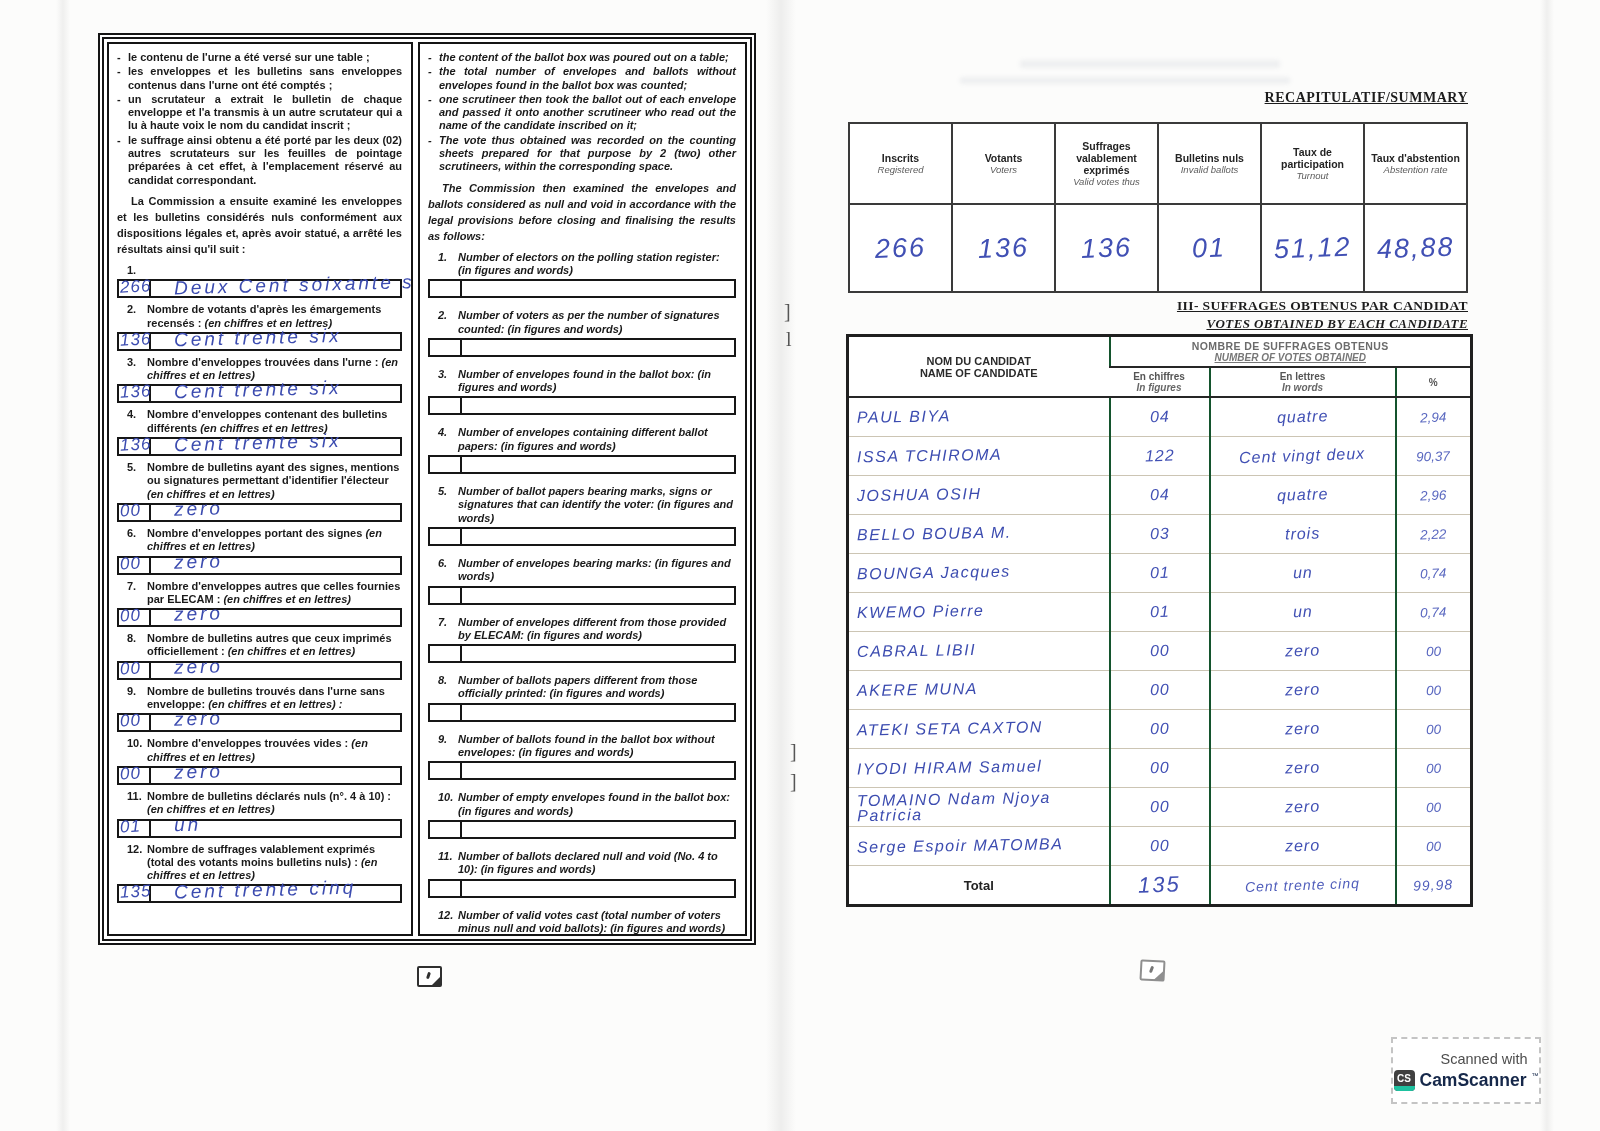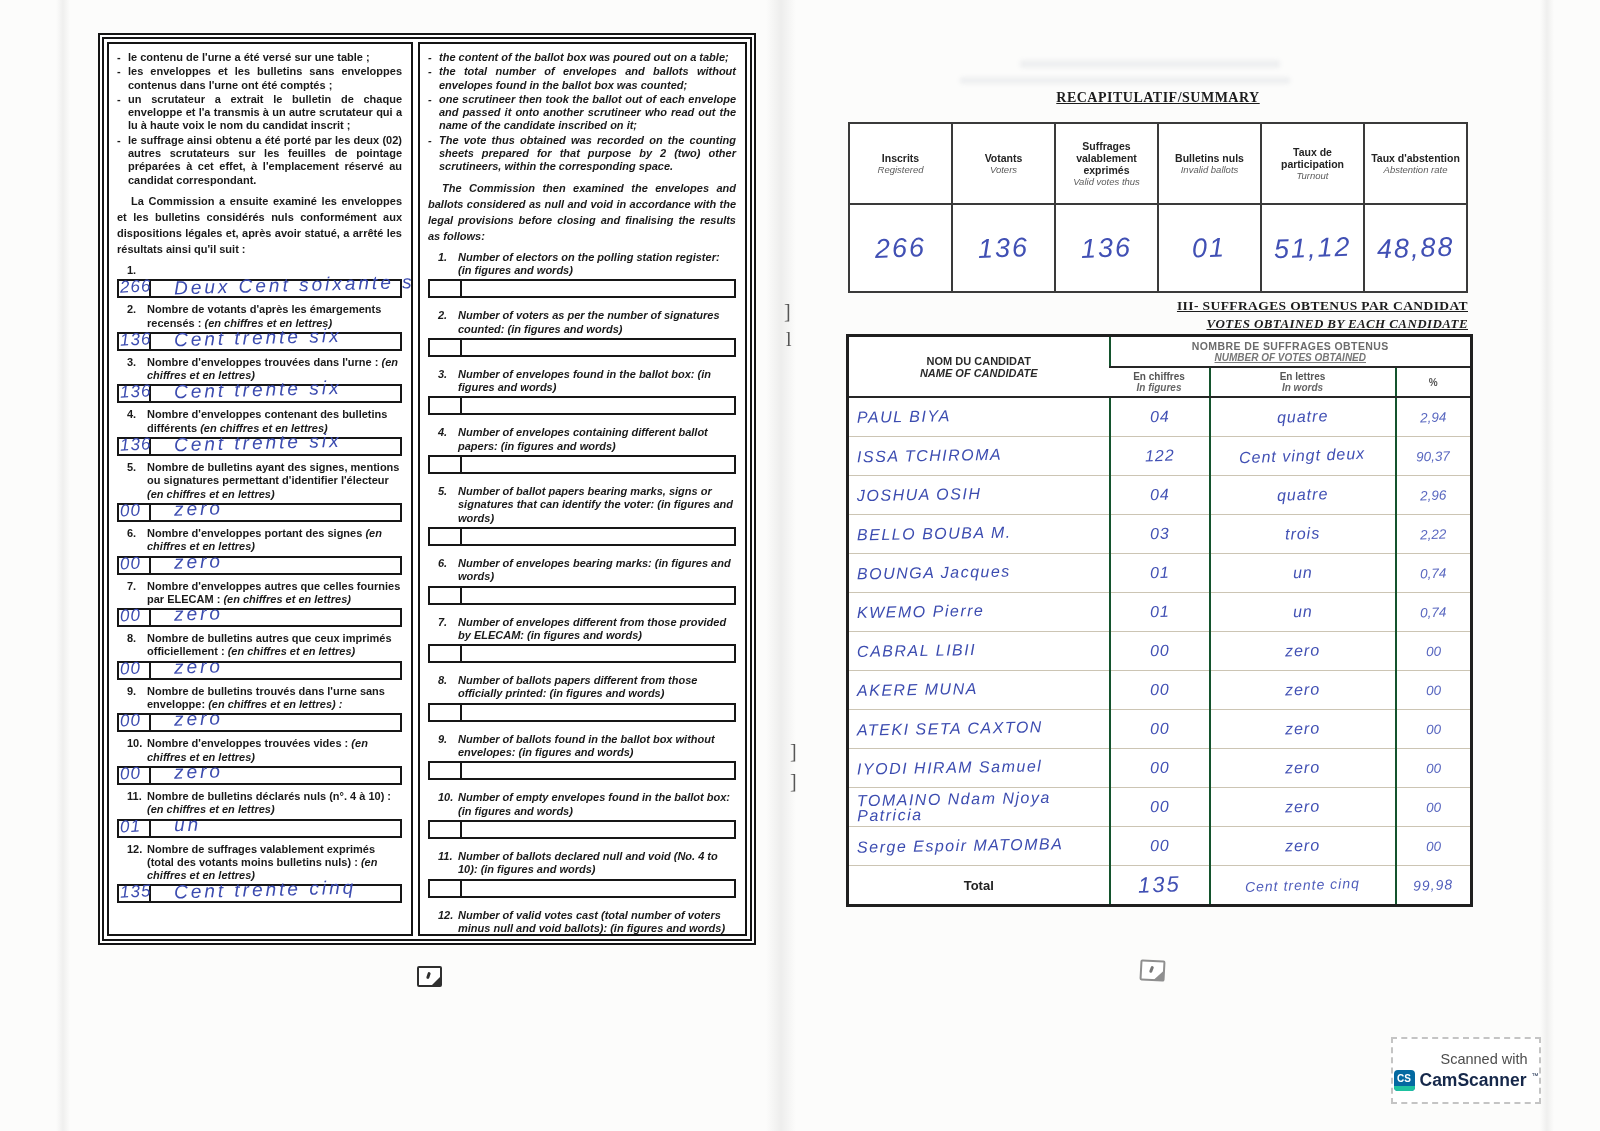--- a/index.html
+++ b/index.html
@@ -31,41 +31,41 @@
   .ilabel .num{width:30px;flex:none;padding-left:10px;box-sizing:border-box;}
   .ilabel .itext{flex:1;}
   .ilabel .hint{font-style:italic;margin-top:26px;}
   .vrow{position:relative;display:flex;border:2px solid #161616;height:15px;margin-top:2px;background:#fff;}
   .vcell{width:30px;border-right:2px solid #161616;flex:none;}
   .hw{position:absolute;font-style:italic;color:#3c4cb0;white-space:nowrap;pointer-events:none;}
   .hw-fig{left:1px;top:-4px;font-size:17px;transform:rotate(-3deg);letter-spacing:1px;}
   .hw-words{left:55px;top:-7px;font-size:19px;transform:rotate(-1.5deg);letter-spacing:3px;}
 
   
-  .r-title1{position:absolute;left:848px;top:90px;width:620px;text-align:center;
+  .r-title1{position:absolute;left:848px;top:90px;width:620px;text-align:right;
     font-family:"Liberation Serif",serif;font-weight:bold;font-size:14px;letter-spacing:.5px;
     text-decoration:underline;color:#1c1c1c;}
   table{border-collapse:collapse;table-layout:fixed;background:#fff;}
   .sum-table{position:absolute;left:848px;top:122px;width:620px;}
   .sum-table td{border:2px solid #3a3a3a;text-align:center;vertical-align:middle;padding:16px 3px;}
   .sum-fr{display:block;font-size:10.5px;font-weight:bold;color:#242424;line-height:12px;}
   .sum-en{display:block;font-size:9.5px;font-style:italic;color:#5c5c5c;line-height:11px;}
   .sum-valrow td{height:54px;}
   .sum-val{display:inline-block;font-size:27px;color:#4150b4;font-style:italic;
     transform:rotate(-2deg);letter-spacing:2px;}
   .r-title2{position:absolute;left:848px;top:270px;width:620px;text-align:right;
     font-family:"Liberation Serif",serif;color:#1c1c1c;margin-top:28px;}
   .r-title2 .l1{font-weight:bold;font-size:13.5px;text-decoration:underline;letter-spacing:.4px;}
   .r-title2 .l2{font-weight:bold;font-style:italic;font-size:13px;text-decoration:underline;letter-spacing:.4px;margin-top:2px;}
   .cand-table{position:absolute;left:846px;top:334px;width:624px;border:3px solid #1f1f1f;}
   .cand-table td{border-left:2px solid #14532d;vertical-align:middle;}
   .cand-table td:first-child{border-left:none;}
   .hdr td{border-bottom:2px solid #262626;text-align:center;padding:3px 2px;}
   .name-h .l1{display:block;font-size:11px;font-weight:bold;color:#2a2a2a;}
-  .name-h .l2{display:block;font-size:11px;font-weight:bold;font-style:italic;color:#2a2a2a;}
+  .name-h .l2{display:block;font-size:11px;font-weight:bold;color:#2a2a2a;}
   .votes-h .l1{display:block;font-size:10.5px;font-weight:bold;color:#6b6b6b;letter-spacing:.4px;}
   .votes-h .l2{display:block;font-size:10px;font-weight:bold;font-style:italic;color:#777;text-decoration:underline;}
   .sub-h .l1{display:block;font-size:10px;font-weight:bold;color:#555;}
   .sub-h .l2{display:block;font-size:10px;font-weight:bold;font-style:italic;color:#666;text-align:center;}
   .cand-table tbody td{height:36px;border-top:1px solid #ccc5b4;}
   .c-name{padding-left:8px;}
   .c-name span{display:inline-block;font-size:16px;color:#3c4cb0;font-style:italic;letter-spacing:1.5px;
     transform:rotate(-1deg);line-height:15px;}
   .c-fig,.c-words{text-align:center;}
   .c-fig span,.c-words span{display:inline-block;font-size:16px;color:#4150b4;font-style:italic;letter-spacing:1px;transform:rotate(-2deg);}
@@ -85,21 +85,21 @@
     transform:rotate(18deg);border-radius:2px;}
   .fold-r{border-color:#8f8f8f;transform:rotate(3deg);}
   .fold-r::after{border-color:transparent transparent #8f8f8f transparent;}
   .fold-r::before{background:#777;}
 
   
   .cs-badge{position:absolute;left:1391px;top:1037px;width:150px;height:67px;border:2px dashed #c4c4c4;
     background:#fff;box-sizing:border-box;display:flex;flex-direction:column;align-items:center;justify-content:center;gap:3px;}
   .cs-line1{font-size:14.5px;color:#4d4d4d;margin-left:36px;}
   .cs-row{display:flex;align-items:center;gap:5px;}
-  .cs-logo{width:21px;height:21px;background:#0369a1;border-radius:4px;position:relative;color:#fff;
+  .cs-logo{width:21px;height:21px;background:#404040;border-radius:4px;position:relative;color:#fff;
     font-weight:bold;font-size:10px;display:flex;align-items:flex-start;justify-content:center;padding-top:3px;box-sizing:border-box;}
   .cs-logo::after{content:"";position:absolute;left:0;bottom:0;width:100%;height:5px;background:#1ec2a0;border-radius:0 0 4px 4px;}
   .cs-name{font-size:17.5px;font-weight:bold;color:#16284a;}
   .cs-tm{font-size:7px;color:#16284a;align-self:flex-start;margin-top:2px;}
 </style>
 </head>
 <body>
 
 <div class="edge" style="left:56px;"></div>
 <div class="edge" style="left:1540px;"></div>

